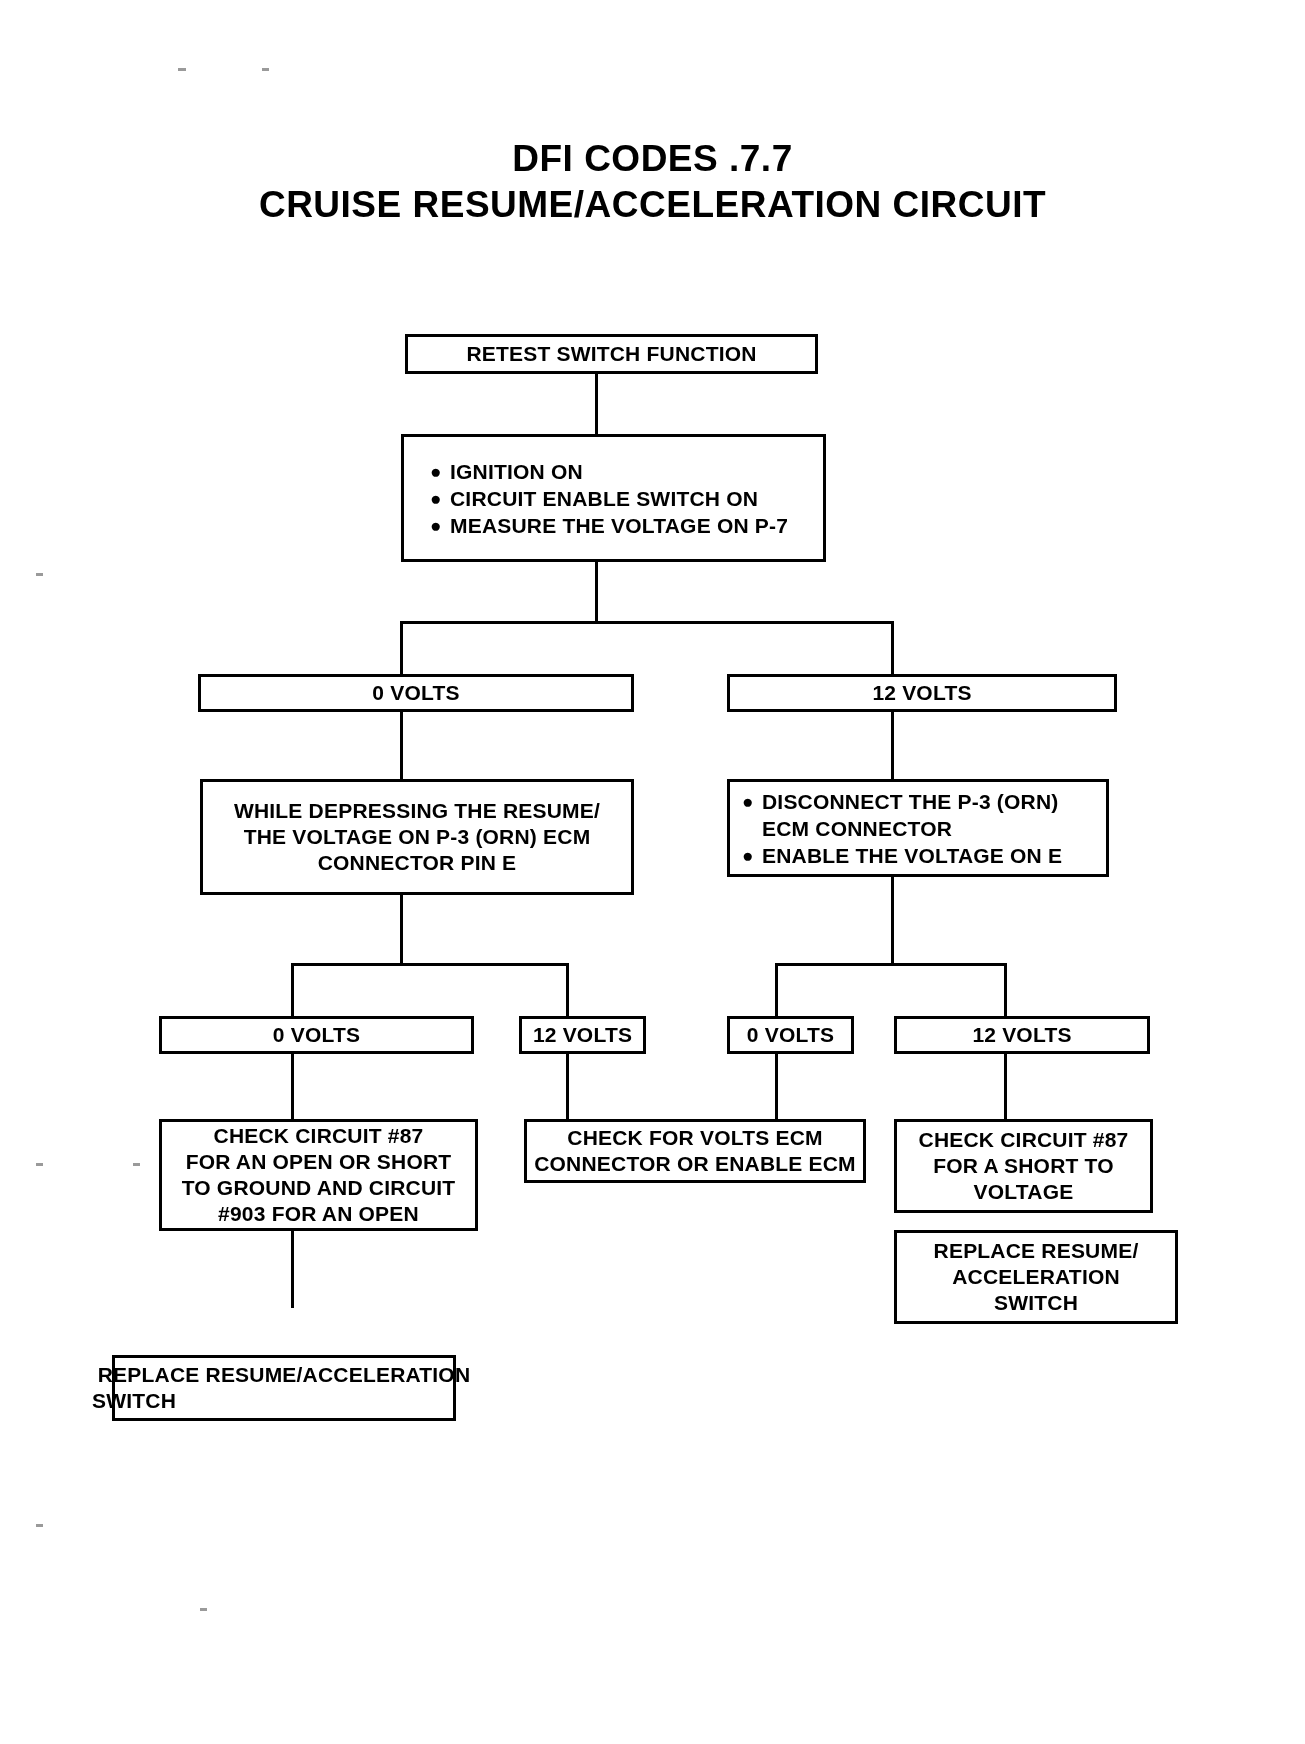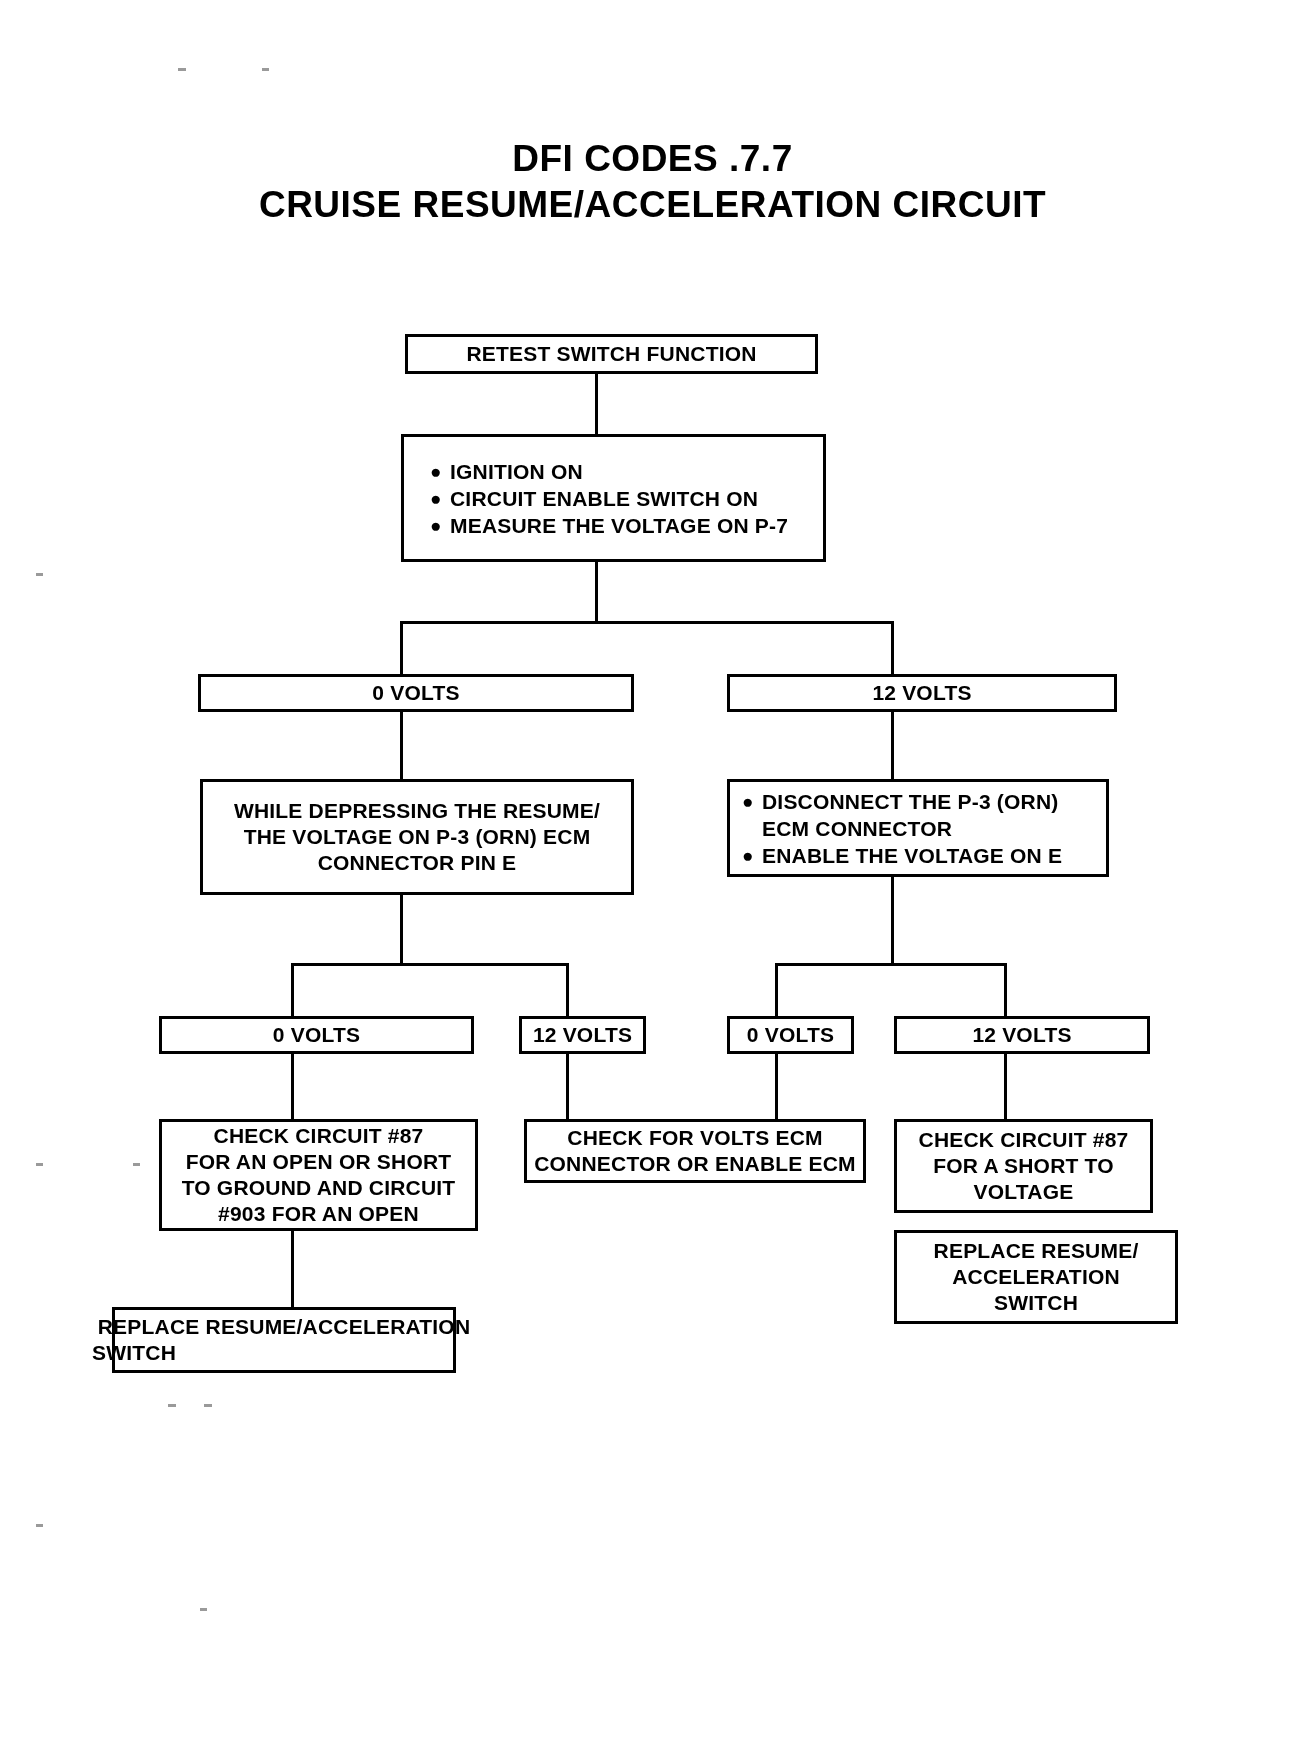--- a/index.html
+++ b/index.html
@@ -226,21 +226,21 @@
     <span class="line">12 VOLTS</span>
   </div>
 
   <div class="node center" style="left:143px;top:1119px;width:319px;height:112px;">
     <span class="line">CHECK CIRCUIT #87</span>
     <span class="line">FOR AN OPEN OR SHORT</span>
     <span class="line">TO GROUND AND CIRCUIT</span>
     <span class="line">#903 FOR AN OPEN</span>
   </div>
 
-  <div class="node center" style="left:96px;top:1307px;width:344px;height:66px;">
+  <div class="node center" style="left:96px;top:1355px;width:344px;height:66px;">
     <span class="line">REPLACE RESUME/ACCELERATION</span>
     <span class="line" style="margin-right:300px;">SWITCH</span>
   </div>
 
   <div class="node center" style="left:508px;top:1119px;width:342px;height:64px;">
     <span class="line">CHECK FOR VOLTS ECM</span>
     <span class="line">CONNECTOR OR ENABLE ECM</span>
   </div>
 
   <div class="node center" style="left:878px;top:1119px;width:259px;height:94px;">

